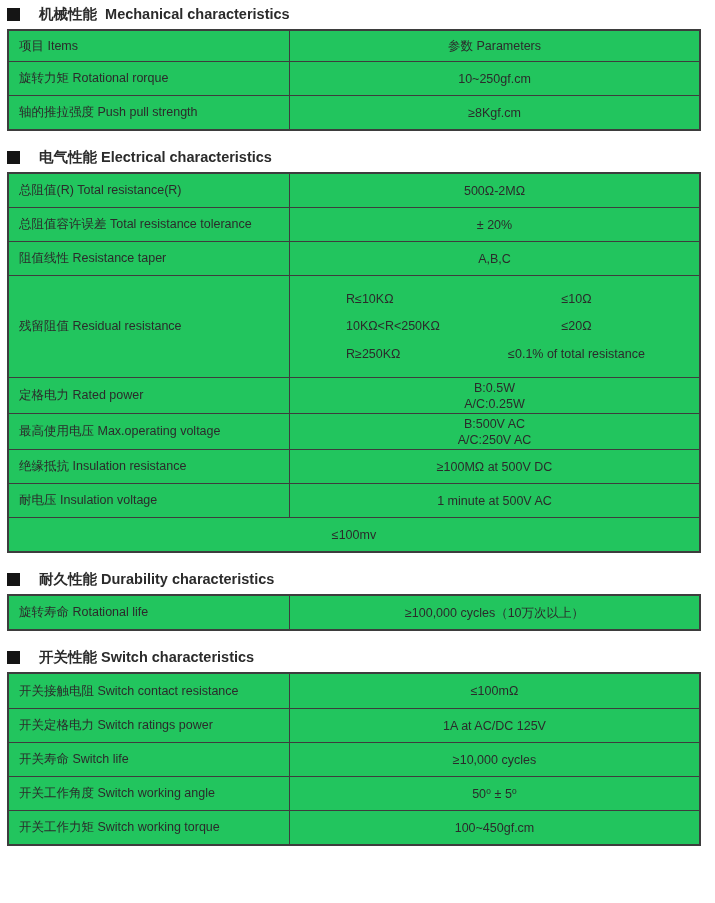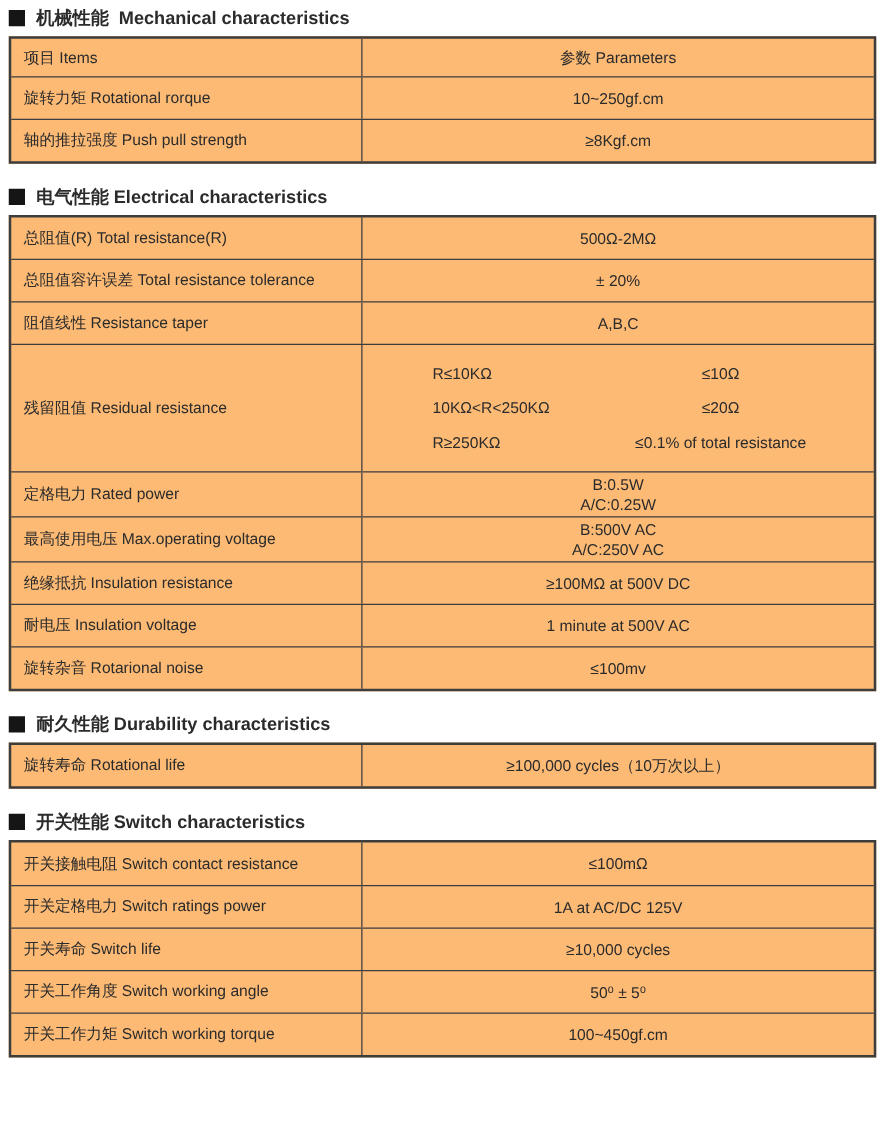--- a/index.html
+++ b/index.html
@@ -9,37 +9,37 @@
     color: #2b2b2b;
     font-family: "Liberation Sans", "DejaVu Sans", sans-serif;
     font-size: 12.5px;
     overflow: hidden;
   }
   .doc { padding: 4px 7px 0 7px; }
 
   .section-title {
     display: flex;
     align-items: center;
-    gap: 9px;
+    gap: 19px;
     font-weight: bold;
     font-size: 14.5px;
     white-space: pre;
     margin: 17px 0 5px 0;
   }
   .section-title.first { margin-top: 1px; }
   .marker {
     width: 13px; height: 13px;
     background: #151515;
     flex: 0 0 auto;
   }
 
   .tbl {
     width: 694px;
     border: 2px solid #3d3d3d;
-    background: #fdba74;
+    background: #22c55e;
   }
   .row { display: flex; border-top: 1px solid #3d3d3d; }
   .row:first-child { border-top: none; }
 
   .cl {
     width: 281px;
     flex: 0 0 auto;
     border-right: 1px solid #3d3d3d;
     display: flex;
     align-items: center;
@@ -148,21 +148,20 @@
     </div>
     <div class="row h34">
       <div class="cl">绝缘抵抗 Insulation resistance</div>
       <div class="cv">≥100MΩ at 500V DC</div>
     </div>
     <div class="row h34">
       <div class="cl">耐电压 Insulation voltage</div>
       <div class="cv">1 minute at 500V AC</div>
     </div>
     <div class="row h34">
-      <div class="cl">旋转杂音 Rotarional noise</div>
       <div class="cv">≤100mv</div>
     </div>
   </div>
 
   <div class="section-title">
     <span class="marker"></span>
     <span>耐久性能 Durability characteristics</span>
   </div>
 
   <div class="tbl">

